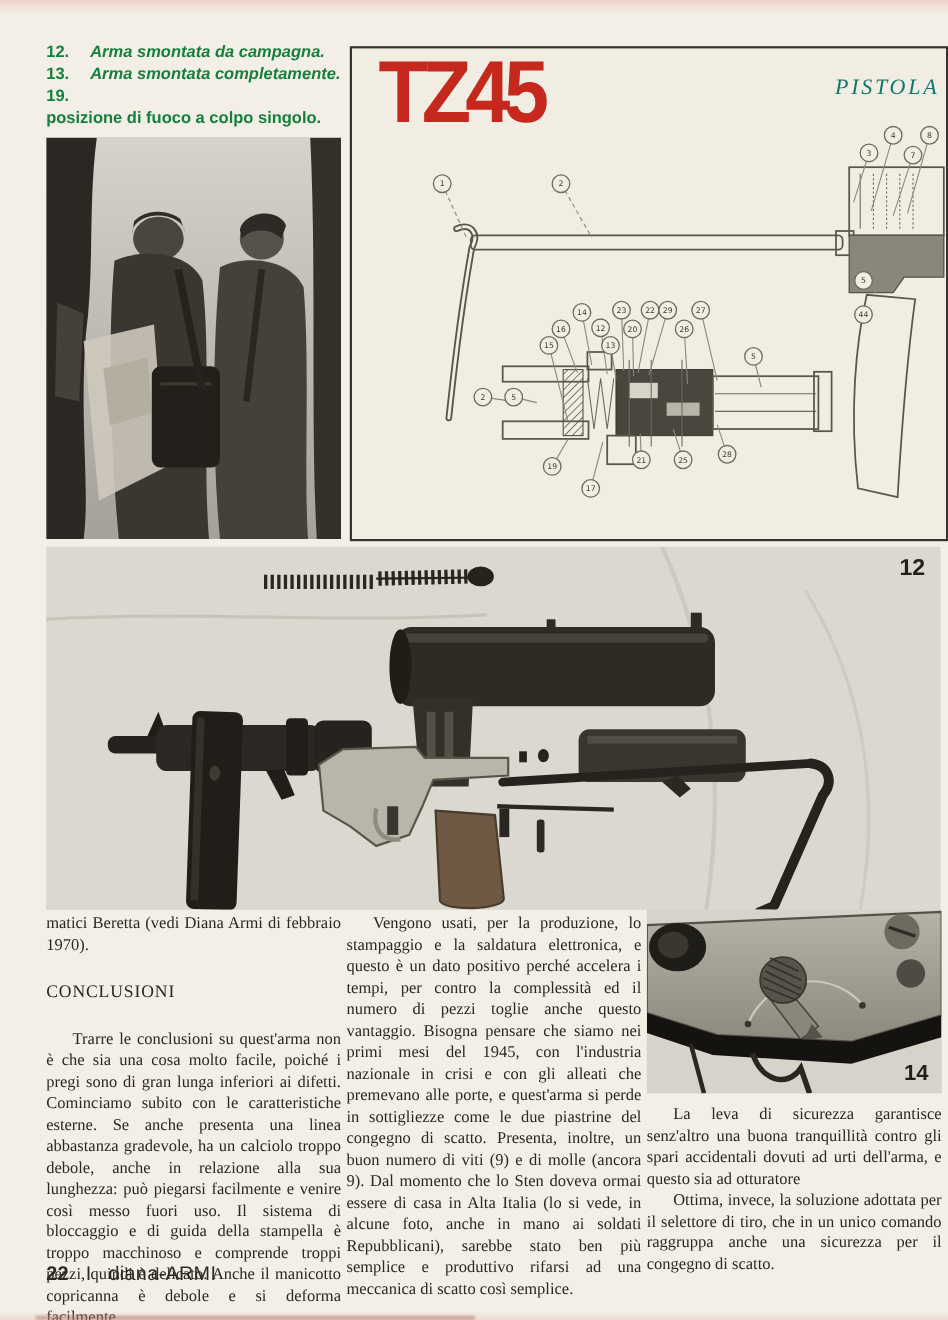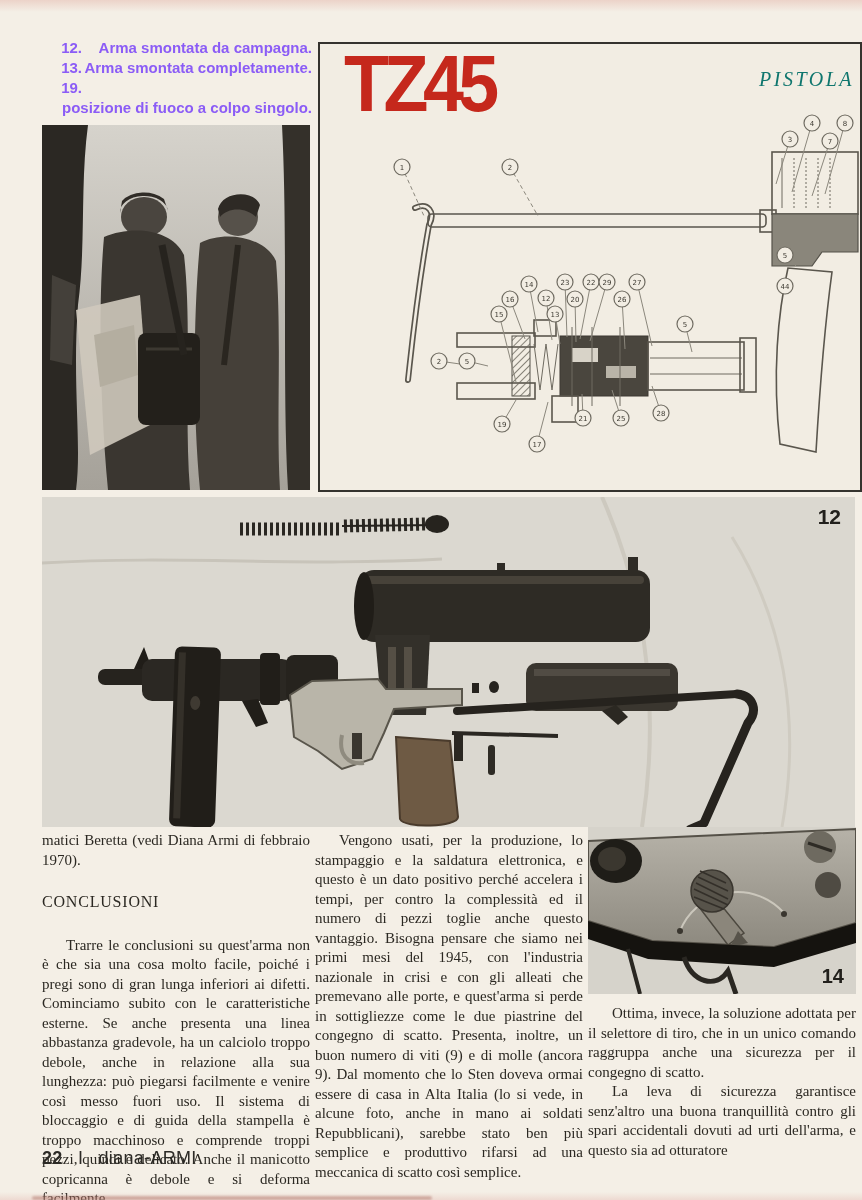--- a/index.html
+++ b/index.html
@@ -9,25 +9,25 @@
 
   
   .tint-top{left:0;top:0;width:862px;height:12px;
     background:linear-gradient(180deg,rgba(226,176,165,.45),rgba(226,176,165,0));}
   .tint-bottom{left:0;bottom:0;width:862px;height:8px;
     background:linear-gradient(0deg,rgba(228,186,178,.40),rgba(228,186,178,0));}
   .edge-strip{left:32px;bottom:0;width:400px;height:4px;border-radius:2px;
     background:rgba(150,72,60,.35);filter:blur(1px);}
 
   
-  .captions{left:42px;top:38px;width:270px;color:#8b5cf6;
-    font-weight:bold;font-size:15px;line-height:20px;text-align:right;}
+  .captions{left:42px;top:38px;width:270px;color:#15803d;
+    font-weight:bold;font-size:15px;line-height:20px;}
   .cap-row{display:flex;}
   .cap-num{width:40px;flex:0 0 40px;}
-  .cap-text{flex:1;}
+  .cap-text{flex:1;font-style:italic;}
   .cap-cont{margin-top:0;}
 
   
   .diagram{left:318px;top:42px;width:540px;height:446px;
     border:2px solid #35332e;background:#f2ede3;}
   .dg-title{position:absolute;left:24px;top:-6px;
     font-size:80px;font-weight:bold;letter-spacing:-6px;color:#c5281c;
     transform:scaleX(.92);transform-origin:left top;
     font-family:"Liberation Sans",sans-serif;}
   .dg-corner{position:absolute;right:6px;top:24px;font-style:italic;
@@ -349,22 +349,22 @@
   <p>matici Beretta (vedi Diana Armi di febbraio 1970).</p>
   <p class="heading">CONCLUSIONI</p>
   <p class="indent">Trarre le conclusioni su quest'arma non è che sia una cosa molto facile, poiché i pregi sono di gran lunga inferiori ai difetti. Cominciamo subito con le caratteristiche esterne. Se anche presenta una linea abbastanza gradevole, ha un calciolo troppo debole, anche in relazione alla sua lunghezza: può piegarsi facilmente e venire così messo fuori uso. Il sistema di bloccaggio e di guida della stampella è troppo macchinoso e comprende troppi pezzi, quindi è delicato. Anche il manicotto copricanna è debole e si deforma facilmente.</p>
 </div>
 
 <div class="abs col col2">
   <p class="indent">Vengono usati, per la produzione, lo stampaggio e la saldatura elettronica, e questo è un dato positivo perché accelera i tempi, per contro la complessità ed il numero di pezzi toglie anche questo vantaggio. Bisogna pensare che siamo nei primi mesi del 1945, con l'industria nazionale in crisi e con gli alleati che premevano alle porte, e quest'arma si perde in sottigliezze come le due piastrine del congegno di scatto. Presenta, inoltre, un buon numero di viti (9) e di molle (ancora 9). Dal momento che lo Sten doveva ormai essere di casa in Alta Italia (lo si vede, in alcune foto, anche in mano ai soldati Repubblicani), sarebbe stato ben più semplice e produttivo rifarsi ad una meccanica di scatto così semplice.</p>
 </div>
 
 <div class="abs col col3">
+  <p class="indent">La leva di sicurezza garantisce senz'altro una buona tranquillità contro gli spari accidentali dovuti ad urti dell'arma, e questo sia ad otturatore</p>
   <p class="indent">Ottima, invece, la soluzione adottata per il selettore di tiro, che in un unico comando raggruppa anche una sicurezza per il congegno di scatto.</p>
-  <p class="indent">La leva di sicurezza garantisce senz'altro una buona tranquillità contro gli spari accidentali dovuti ad urti dell'arma, e questo sia ad otturatore</p>
 </div>
 
 <div class="abs footer">
   <span class="f-num">22</span>
   <span class="f-sep">I</span>
   <span class="f-mag">diana-ARMI</span>
 </div>
 
 <div class="abs tint-bottom"></div>
 <div class="abs edge-strip"></div>

